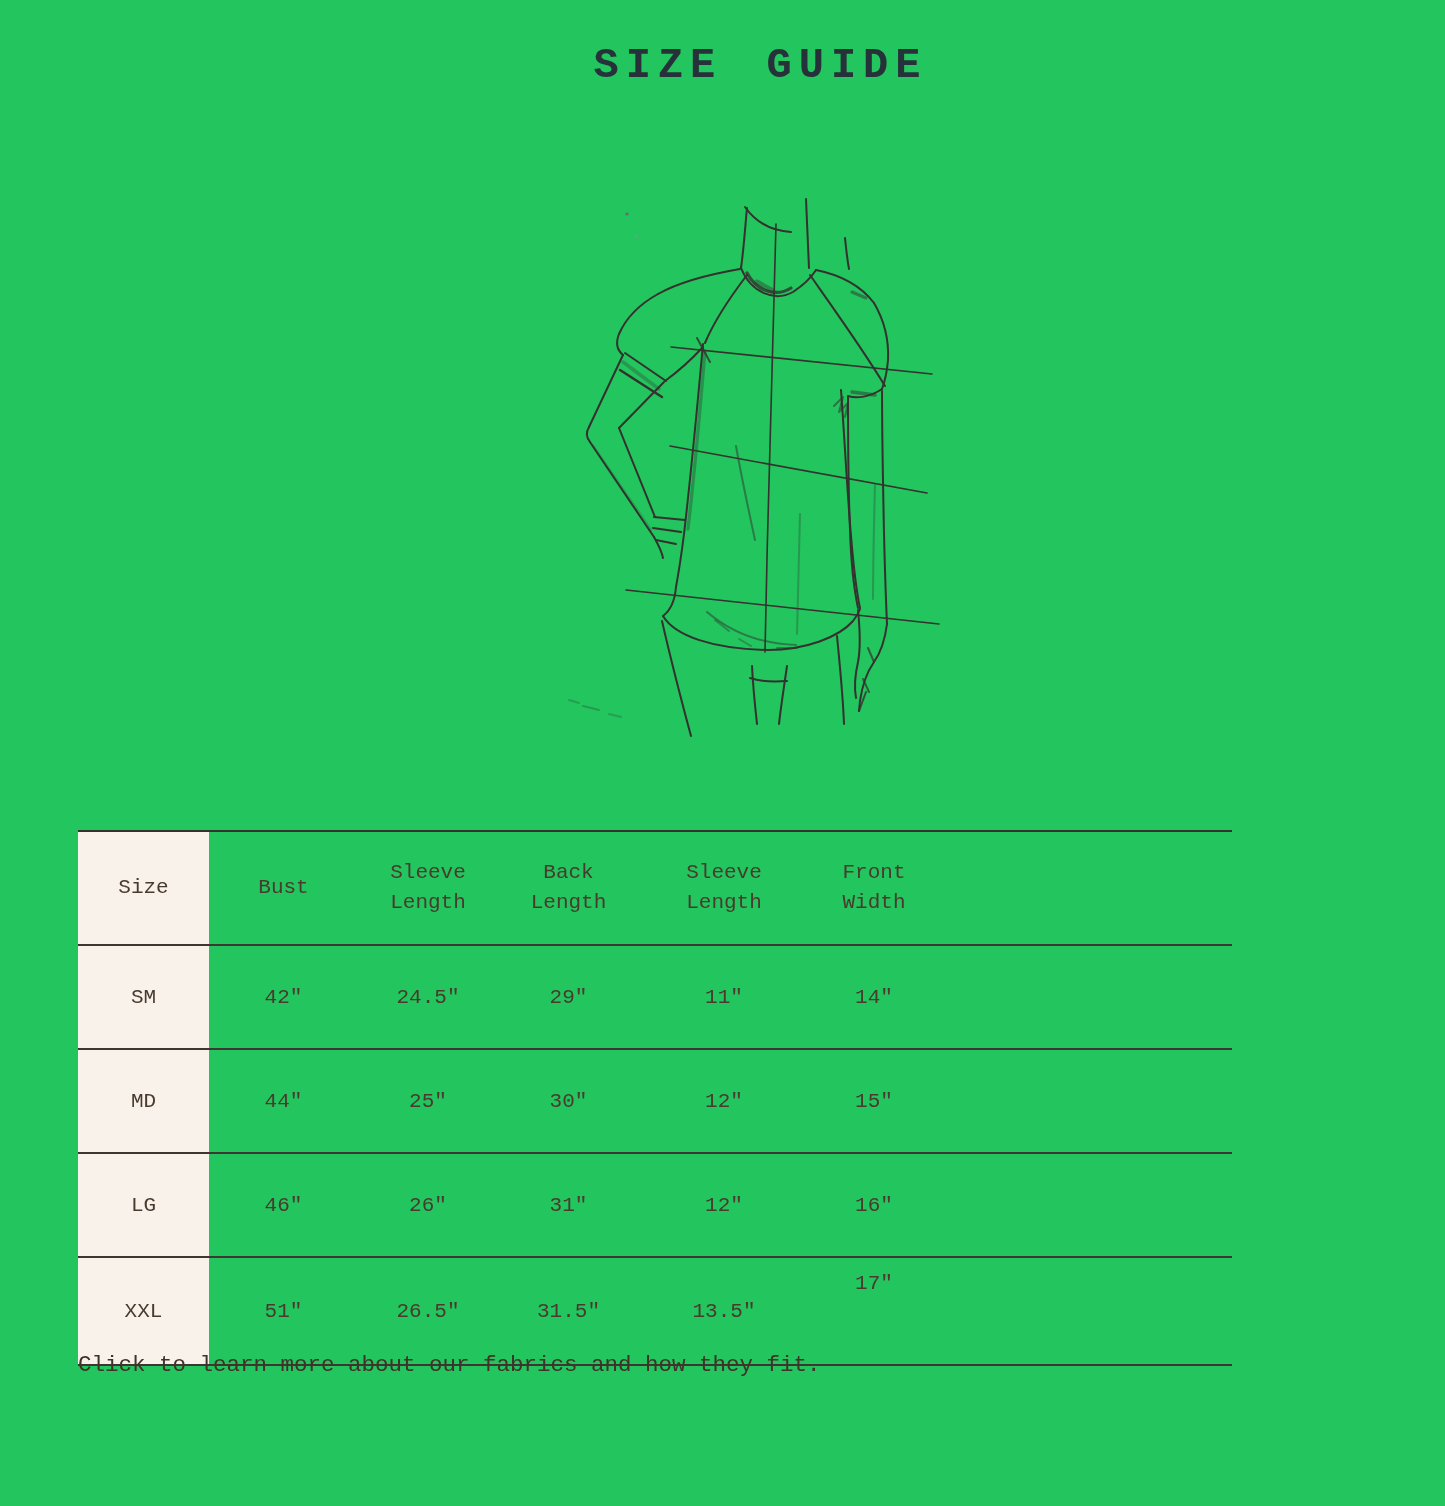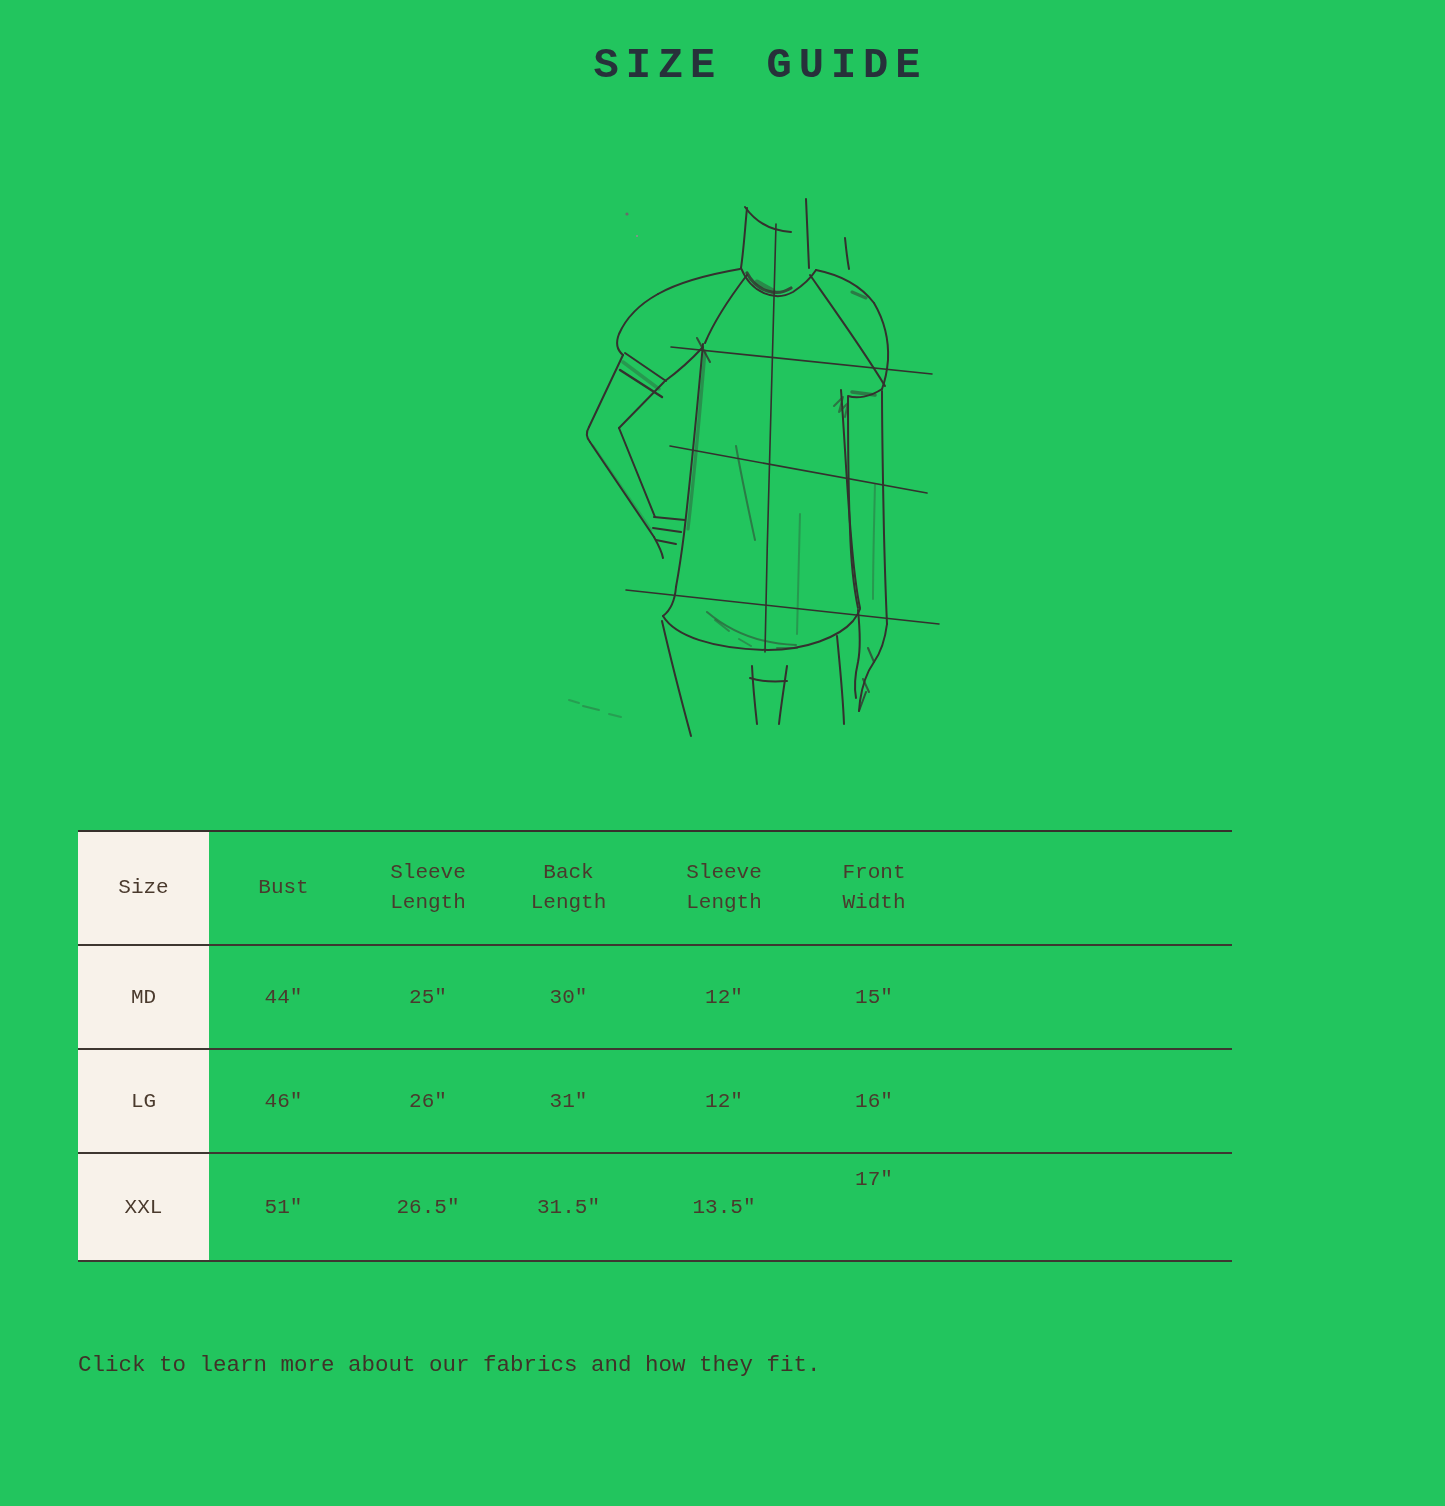--- a/index.html
+++ b/index.html
@@ -194,20 +194,29 @@
           <th>Bust</th>
           <th>Sleeve Length</th>
           <th>Back Length</th>
           <th>Sleeve Length</th>
           <th>Front Width</th>
           <th></th>
         </tr>
       </thead>
       <tbody>
         <tr>
+          <td>SM</td>
+          <td>42"</td>
+          <td>24.5"</td>
+          <td>29"</td>
+          <td>11"</td>
+          <td>14"</td>
+          <td></td>
+        </tr>
+        <tr>
           <td>MD</td>
           <td>44"</td>
           <td>25"</td>
           <td>30"</td>
           <td>12"</td>
           <td>15"</td>
           <td></td>
         </tr>
         <tr>
           <td>LG</td>

